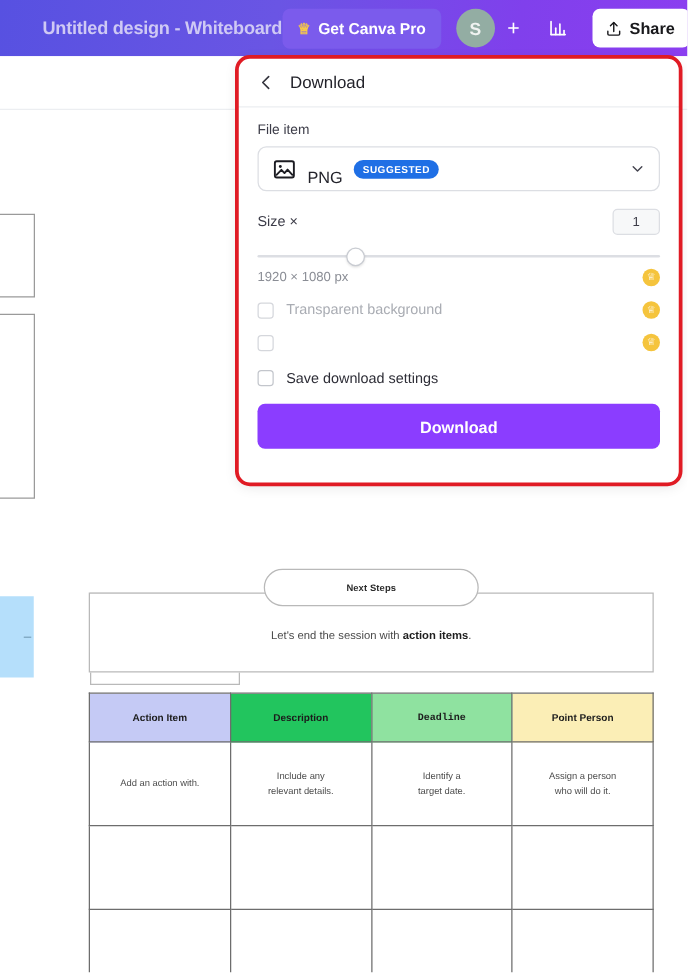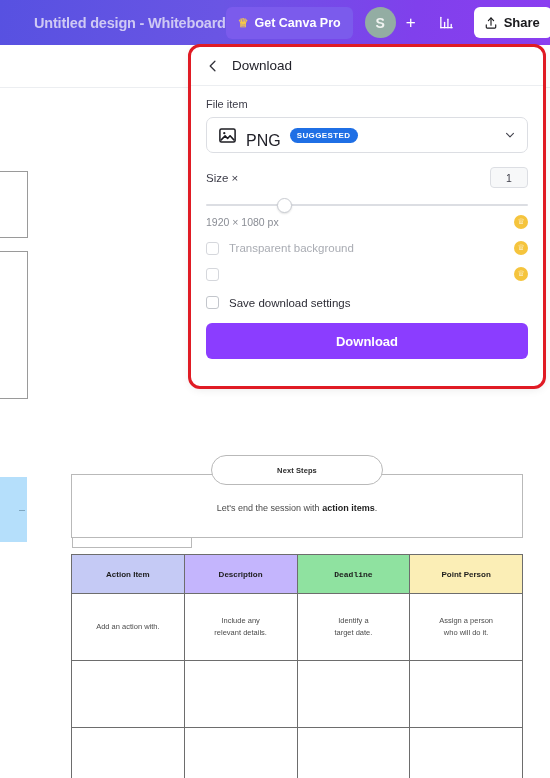--- a/index.html
+++ b/index.html
@@ -124,21 +124,21 @@
   .dl-head-title { font-size:13.5px; color:#22222a; font-weight:500; }
 
   .dl-body { padding:12px 16px 0 16px; }
   .lbl { font-size:11px; color:#3c3c48; margin-bottom:7px; }
 
   .filetype {
     height:36px; border:1px solid #dcdee3; border-radius:7px;
     display:flex; align-items:center; padding:0 11px; gap:9px;
   }
   .img-ic { width:19px; height:19px; flex:0 0 auto; }
-  .ft-name { font-size:16px; color:#22222a;margin-top:12px; }
+  .ft-name { font-size:13px; color:#22222a;margin-top:12px; }
   .badge {
     background:#1f6fe5; color:#fff; font-size:8px; font-weight:bold;
     letter-spacing:0.4px; border-radius:9px; padding:3px 7px 3px 7px;
   }
   .chev { margin-left:auto; width:12px; height:12px; }
 
   .size-row {
     display:flex; align-items:center; margin-top:14px;
   }
   .size-lbl { font-size:11.5px; color:#3c3c48; }
@@ -241,21 +241,21 @@
       <span>Next Steps</span>
     </div>
     <div class="ns-text" style="top:415px;">
       <span>Let's end the session with </span><b>action items</b><span>.</span>
     </div>
 
     <table class="tbl" style="top:466px;">
       <thead>
         <tr>
           <th style="background: rgb(197, 202, 245);">Action Item</th>
-          <th style="background: #c4b5fd;">Description</th>
+          <th style="background: #22c55e;">Description</th>
           <th style="background: rgb(143, 226, 160); font-family: Liberation Mono, monospace;">Deadline</th>
           <th style="background: rgb(251, 238, 182);">Point Person</th>
         </tr>
       </thead>
       <tbody>
           <tr>
             <td>Add an action with.</td>
             <td>Include any<br>relevant details.</td>
             <td>Identify a<br>target date.</td>
             <td>Assign a person<br>who will do it.</td>

